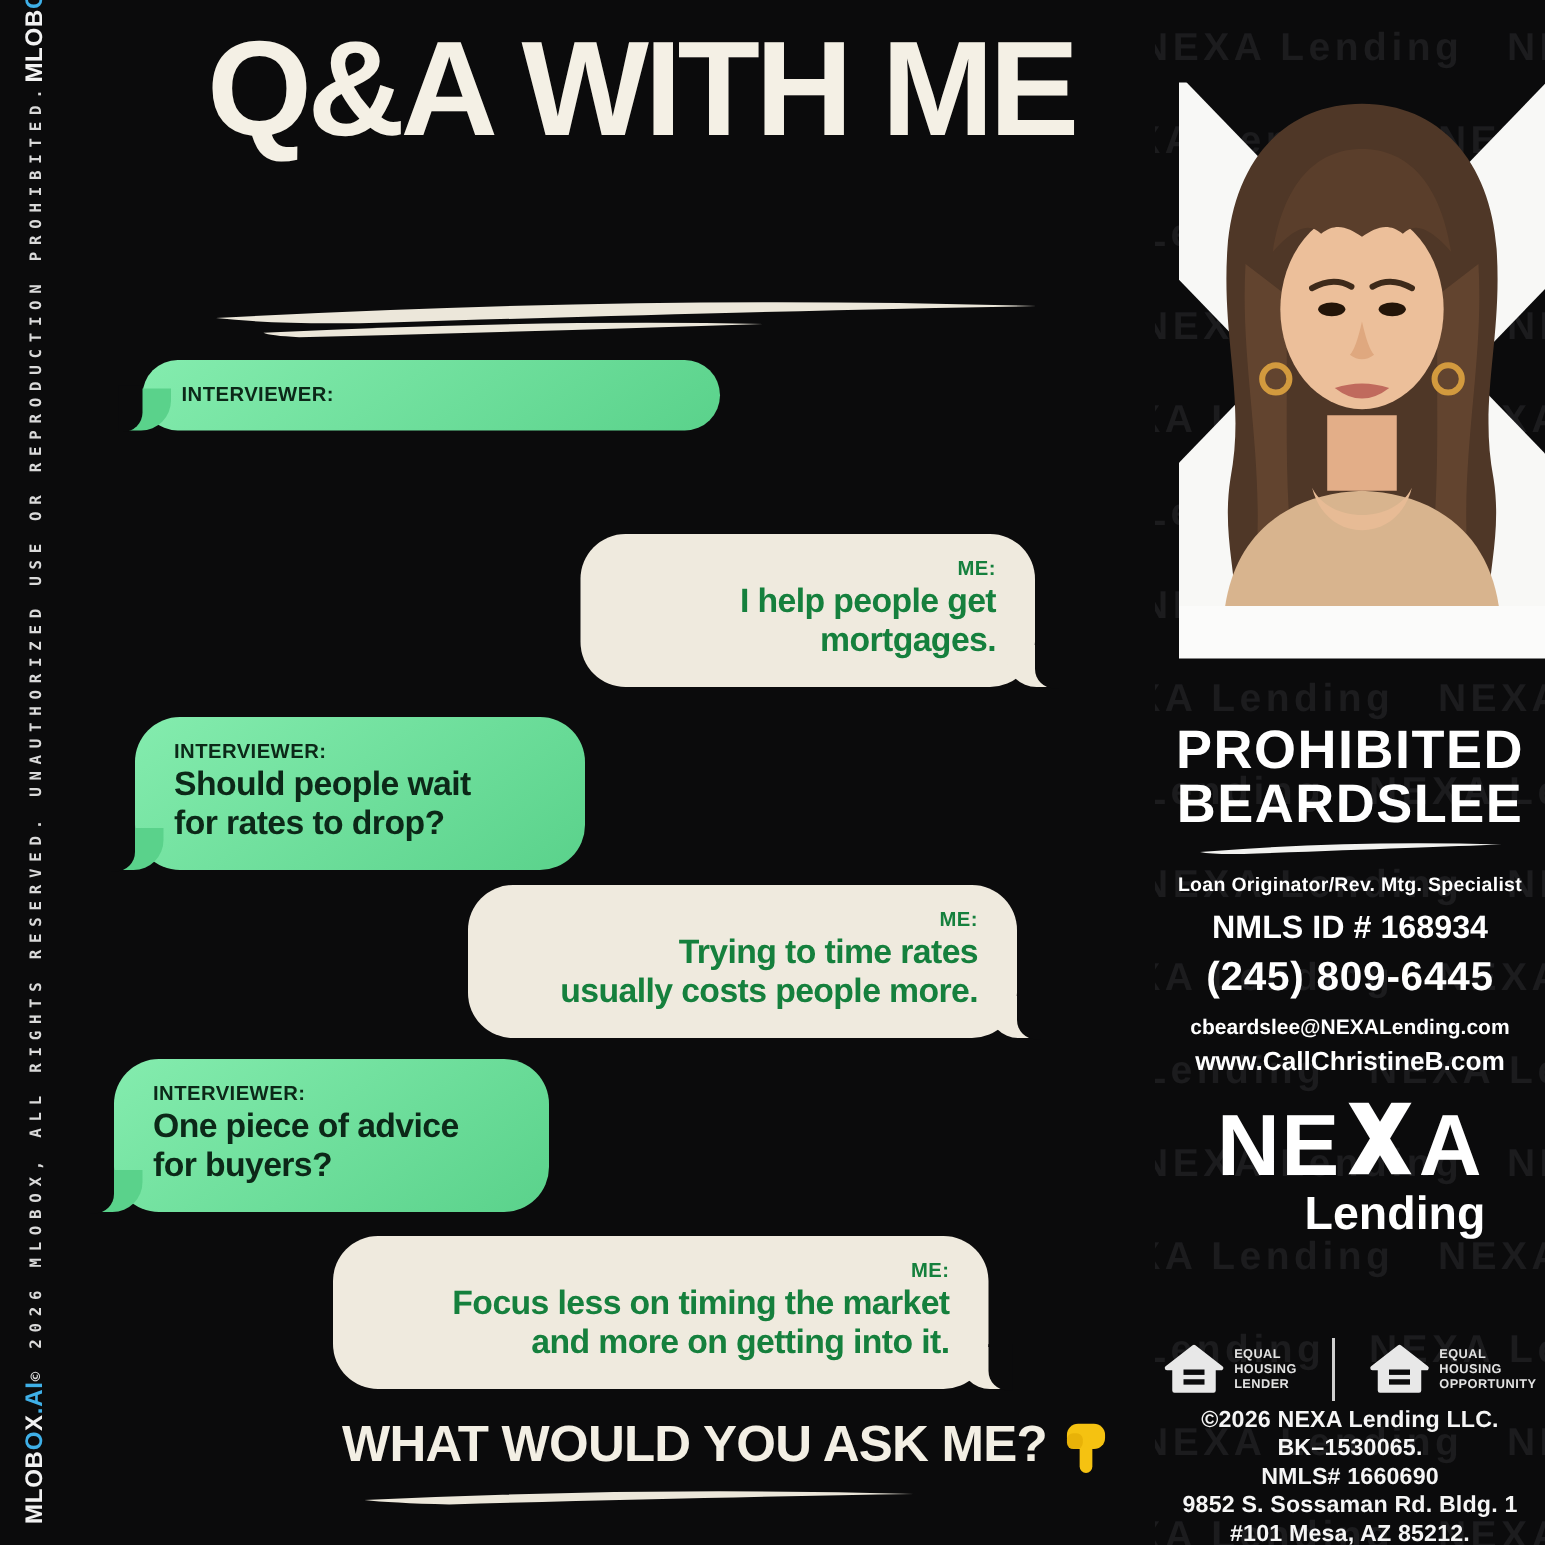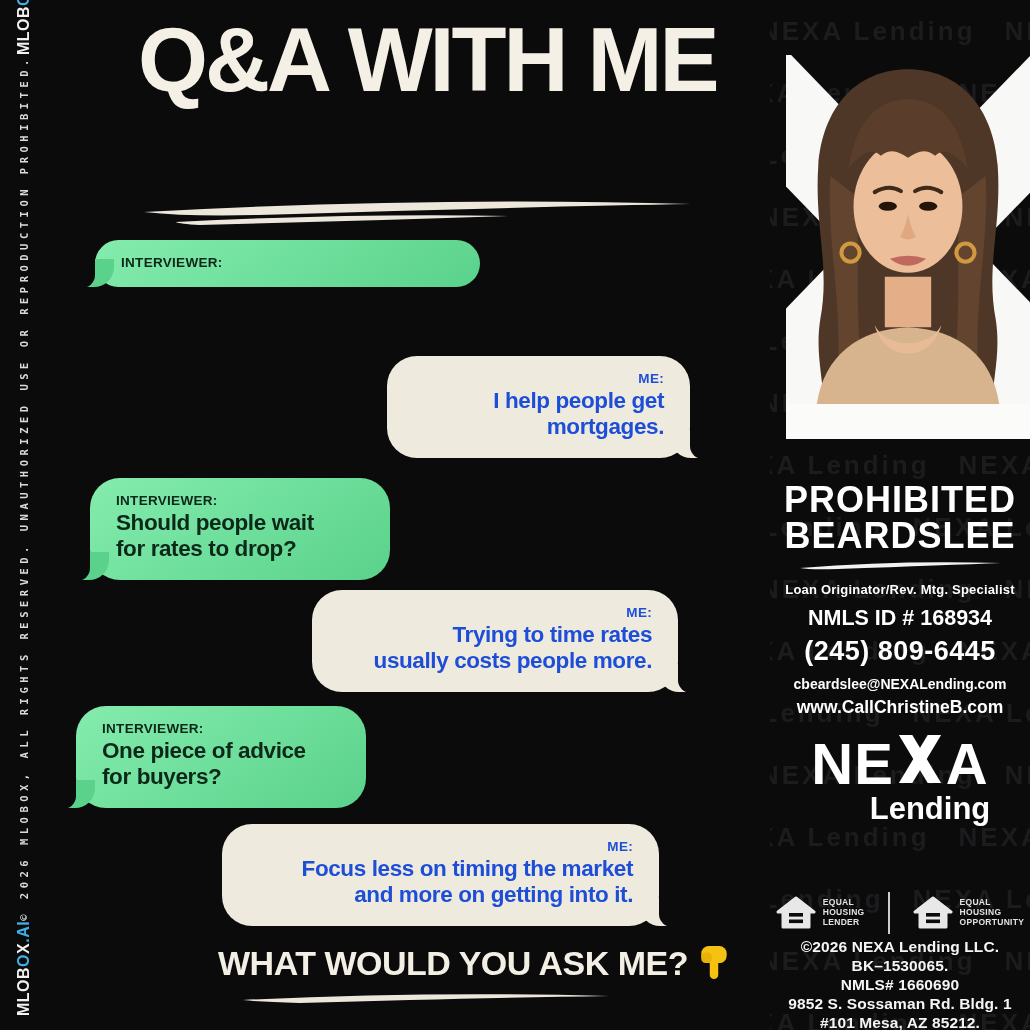--- a/index.html
+++ b/index.html
@@ -24,34 +24,34 @@
   
   .thread{position:absolute;inset:0;z-index:3;}
   .bubble{position:absolute;border-radius:30px;padding:15px 26px 17px;box-sizing:border-box;z-index:1;}
   .bubble .blabel{font-size:13.5px;font-weight:700;letter-spacing:.3px;}
   .bubble .btext{font-size:22.5px;font-weight:700;line-height:1.17;letter-spacing:-.4px;margin-top:2px;}
   .green{background:linear-gradient(145deg,#84ecae 0%,#5ad28b 100%);color:#0c2818;}
   .green::before{content:"";position:absolute;bottom:0;left:-9px;height:28px;width:28px;
                  background:#5ad28b;border-bottom-right-radius:20px;}
   .green::after{content:"";position:absolute;bottom:-1px;left:-16px;width:16px;height:31px;
                 background:#0b0b0c;border-bottom-right-radius:13px;}
-  .cream{background:#efeade;color:#1d4ed8;text-align:right;}
+  .cream{background:#efeade;color:#15803d;text-align:right;}
   .cream::before{content:"";position:absolute;bottom:0;right:-9px;height:28px;width:28px;
                  background:#efeade;border-bottom-left-radius:20px;}
   .cream::after{content:"";position:absolute;bottom:-1px;right:-16px;width:16px;height:31px;
                 background:#0b0b0c;border-bottom-left-radius:13px;}
   .m1{left:95px;top:240px;width:385px;}
   .m2{left:387px;top:356px;width:303px;}
   .m3{left:90px;top:478px;width:300px;}
   .m4{left:312px;top:590px;width:366px;}
   .m5{left:76px;top:706px;width:290px;}
   .m6{left:222px;top:824px;width:437px;}
 
   
-  .cta{position:absolute;left:218px;top:944px;z-index:3;display:flex;align-items:flex-start;gap:10px;}
+  .cta{position:absolute;left:228px;top:944px;z-index:3;display:flex;align-items:flex-end;gap:10px;}
   .cta-text{font-size:34px;font-weight:800;letter-spacing:-.5px;color:#f3efe4;white-space:nowrap;}
   .cta-swoosh{position:absolute;left:240px;top:990px;width:372px;height:16px;z-index:3;}
 
   
   .right-panel{position:absolute;left:770px;top:0;width:260px;height:1030px;overflow:hidden;z-index:2;}
   .wm{position:absolute;inset:0;z-index:0;}
   .wm-row{font-size:26px;font-weight:800;letter-spacing:3px;line-height:62px;color:#1c1c1e;white-space:nowrap;}
   .photo-area{position:absolute;left:16px;top:55px;width:244px;height:349px;overflow:hidden;z-index:2;}
   .x-bar{position:absolute;width:480px;height:95px;background:#f8f8f6;left:-115px;top:145px;}
   .x-bar.a{transform:rotate(46deg);}

